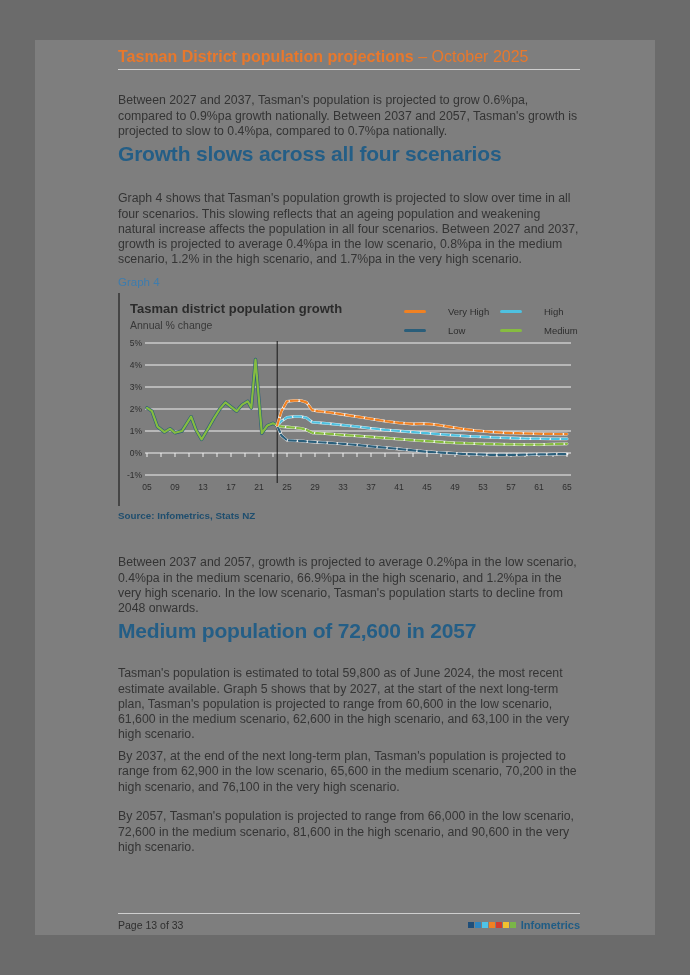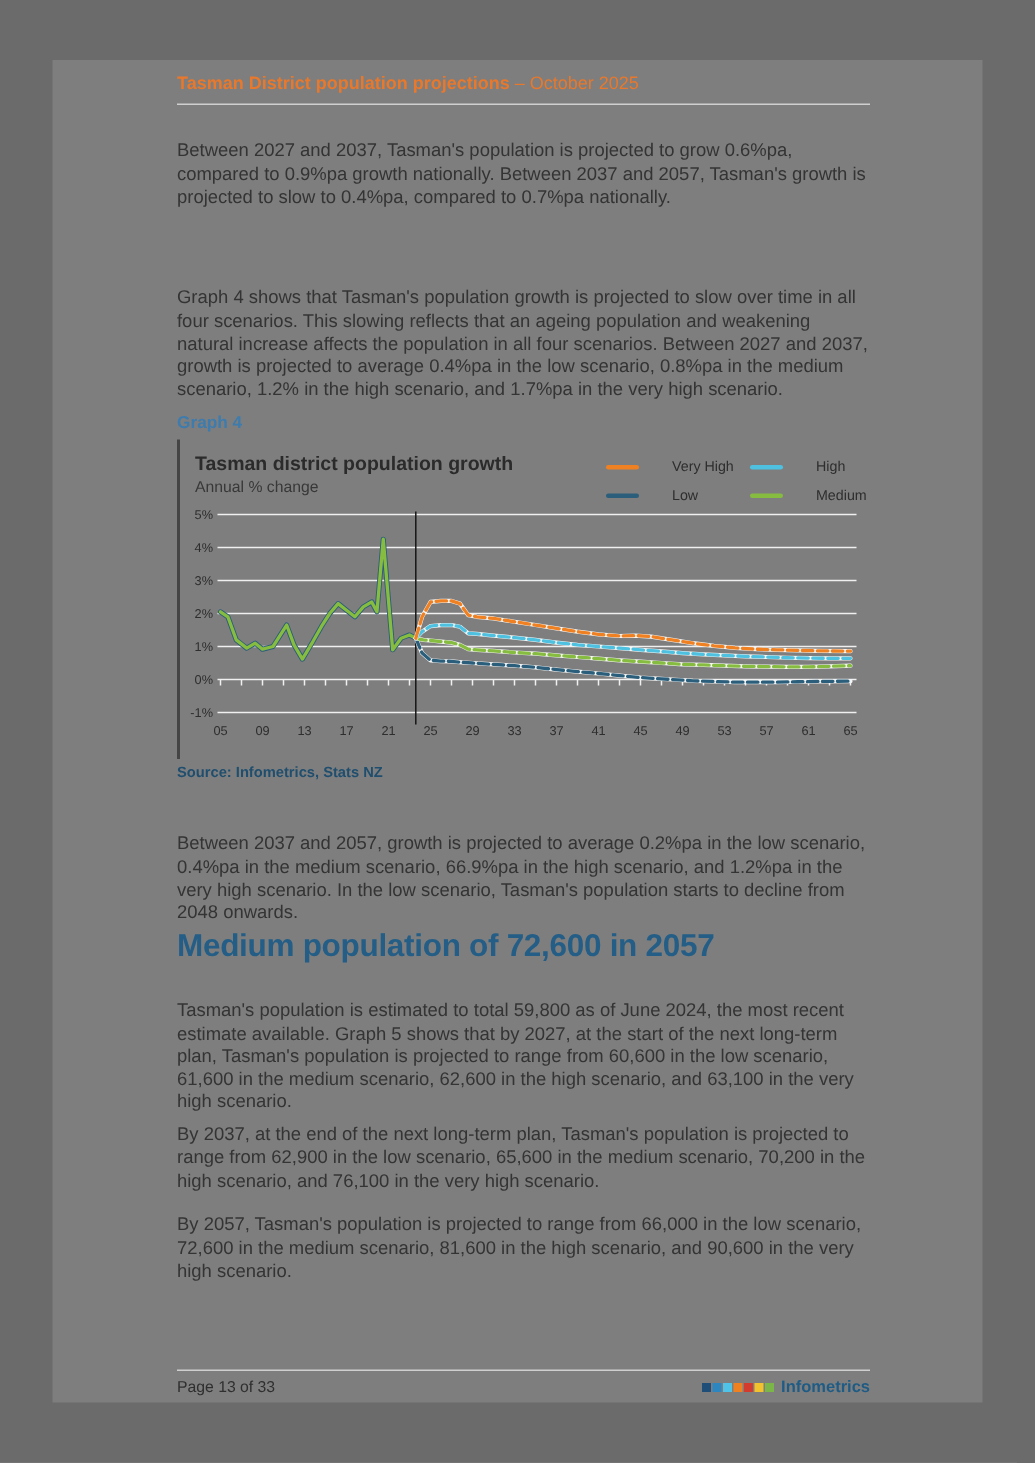--- a/index.html
+++ b/index.html
@@ -4,36 +4,36 @@
 <style>
   html,body{margin:0;padding:0;}
   body{
     width:690px;height:975px;position:relative;
     background:#6b6b6b;
     font-family:"Liberation Sans",sans-serif;
     overflow:hidden;
   }
   .page{position:absolute;left:35px;top:40px;width:620px;height:895px;background:#7e7e7e;}
   .abs{position:absolute;}
-  .doc-header{left:83px;top:8px;width:462px;font-size:12px;color:#E8782C;white-space:nowrap;}
+  .doc-header{left:83px;top:8px;width:462px;font-size:16px;color:#E8782C;white-space:nowrap;}
   .doc-header .hd-b{font-weight:bold;}
   .rule{left:83px;width:462px;height:1px;background:#cfcfcf;}
   #rule-top{top:29px;}
   #rule-bottom{top:873px;}
   .para{left:83px;width:462px;font-size:12.3px;line-height:15.3px;color:#343434;}
   #para-intro{top:41px;}
   #para-after-chart{top:503px;}
   #para-med-1{top:614px;}
   #para-med-2{top:697px;margin-top:12px;}
   #para-med-3{top:757px;}
   .sec-heading{left:83px;width:462px;margin:0;font-size:21px;font-weight:bold;color:#245E86;letter-spacing:-0.2px;}
   #heading-growth{top:102px;}
   #heading-medium{top:579px;}
   #para-growth{top:139px;}
-  .graph-label{left:83px;top:236px;font-size:11.5px;font-weight:bold;color:#3E7CAD;}
+  .graph-label{left:83px;top:236px;font-size:11.5px;font-weight:normal;color:#3E7CAD;}
   .chart-panel{left:83px;top:253px;width:460px;height:213px;border-left:2px solid #454545;}
   .chart-title{position:absolute;left:10px;top:8px;font-size:13px;font-weight:bold;color:#2b2b2b;}
   .chart-subtitle{position:absolute;left:10px;top:26px;font-size:10.5px;color:#383838;}
   .legend{position:absolute;right:2px;top:13px;display:grid;grid-template-columns:92px 78px;row-gap:8px;column-gap:4px;}
   .lg-item{display:flex;align-items:center;gap:22px;}
   .lg-swatch{width:22px;height:3.5px;border-radius:2px;display:inline-block;flex:0 0 auto;}
   .lg-label{font-size:9.5px;color:#2e2e2e;}
   #chart-svg{position:absolute;left:2px;top:40px;}
   .ytick,.xtick{font-size:8.5px;fill:#2e2e2e;font-family:"Liberation Sans",sans-serif;}
   .source-line{left:83px;top:470px;font-size:9.8px;font-weight:bold;color:#1F4E6E;}
@@ -48,20 +48,21 @@
 
 <div class="page">
 
   <div class="abs doc-header">
     <span class="hd-b">Tasman District population projections</span><span> – October 2025</span>
   </div>
   <div class="abs rule" id="rule-top"></div>
 
   <p class="abs para" id="para-intro">Between 2027 and 2037, Tasman's population is projected to grow 0.6%pa, compared to 0.9%pa growth nationally. Between 2037 and 2057, Tasman's growth is projected to slow to 0.4%pa, compared to 0.7%pa nationally.</p>
 
+  <h1 class="abs sec-heading" id="heading-growth">Growth slows across all four scenarios</h1>
   <p class="abs para" id="para-growth">Graph 4 shows that Tasman's population growth is projected to slow over time in all four scenarios. This slowing reflects that an ageing population and weakening natural increase affects the population in all four scenarios. Between 2027 and 2037, growth is projected to average 0.4%pa in the low scenario, 0.8%pa in the medium scenario, 1.2% in the high scenario, and 1.7%pa in the very high scenario.</p>
 
   <div class="abs graph-label">Graph 4</div>
 
   <div class="abs chart-panel">
     <div class="chart-title">Tasman district population growth</div>
     <div class="chart-subtitle">Annual % change</div>
     <div class="legend">
         <div class="lg-item">
           <span class="lg-swatch" style="background: rgb(240, 129, 34);"></span>

